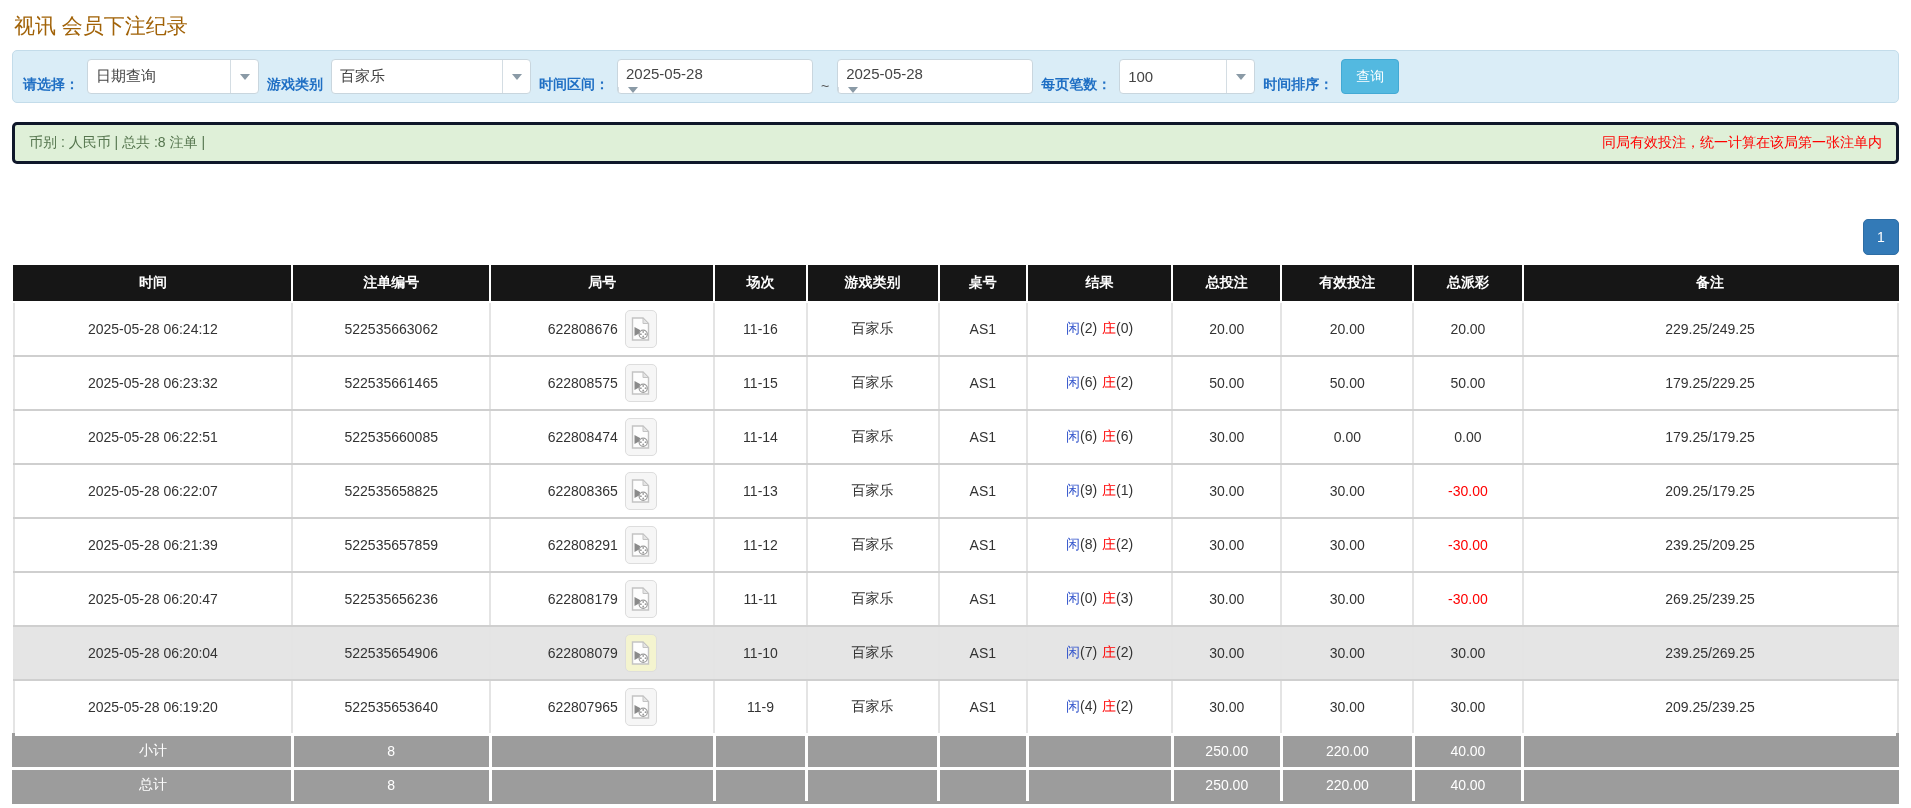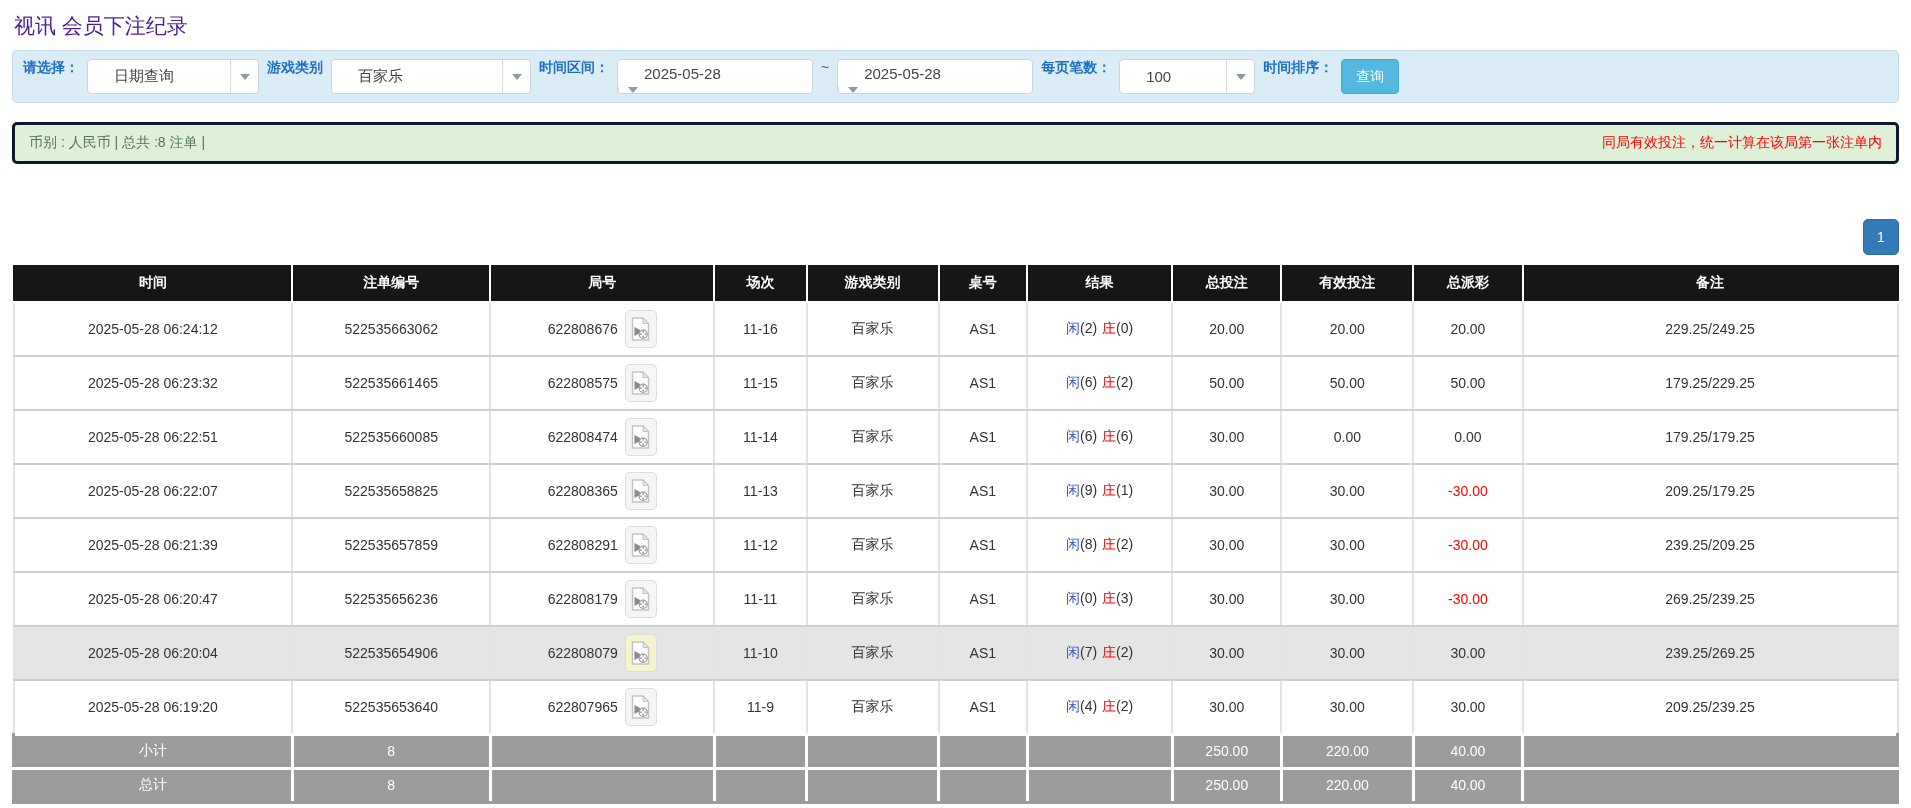--- a/index.html
+++ b/index.html
@@ -1,34 +1,34 @@
 <!DOCTYPE html>
 <html><head>
 <meta charset="utf-8">
 <style>
   * { box-sizing: border-box; margin: 0; padding: 0; }
   html, body { width: 1911px; min-height: 808px; background: #fff;
     font-family: "Liberation Sans", "DejaVu Sans", sans-serif; }
   .page { width: 1911px; padding: 6px 12px 0 12px; }
 
   
-  .page-title { font-size: 21px; color: #4c1d95; font-weight: 500; padding: 6px 0 10px 2px; }
+  .page-title { font-size: 21px; color: #a16207; font-weight: 500; padding: 6px 0 10px 2px; }
 
   
   .filter-bar {
     background: #daedf7; border: 1px solid #c3dcea; border-radius: 5px;
-    padding: 8px 10px; display: flex; align-items: flex-start; gap: 8px;
+    padding: 8px 10px; display: flex; align-items: flex-end; gap: 8px;
     height: 53px; width: 100%;
   }
   .flabel { color: #1f6fc4; font-weight: bold; font-size: 14px; white-space: nowrap; }
   .select {
     background: #fff; border: 1px solid #c9d6de; border-radius: 4px;
     height: 35px; display: inline-flex; align-items: stretch; cursor: pointer;
   }
-  .sel-val { display: flex; align-items: center; padding: 0 18px; font-size: 15px; color: #444; flex: 1; white-space: nowrap; margin-left: 8px; }
+  .sel-val { display: flex; align-items: center; padding: 0 8px; font-size: 15px; color: #444; flex: 1; white-space: nowrap; }
   .sel-btn { width: 28px; border-left: 1px solid #d4dde3; display: flex; align-items: center; justify-content: center; }
   .caret { width: 0; height: 0; border-left: 5px solid transparent; border-right: 5px solid transparent; border-top: 6px solid #8a9aa6; }
   .w-type { width: 172px; }
   .w-game { width: 200px; }
   .w-date { width: 196px; flex-direction: column; }
   .w-per  { width: 136px; }
   .w-sort { width: 196px; }
   .tilde { color: #555; font-size: 14px; }
   .search-btn {
     background: #53b9e0; border: 1px solid #43a9d4; color: #fff;

